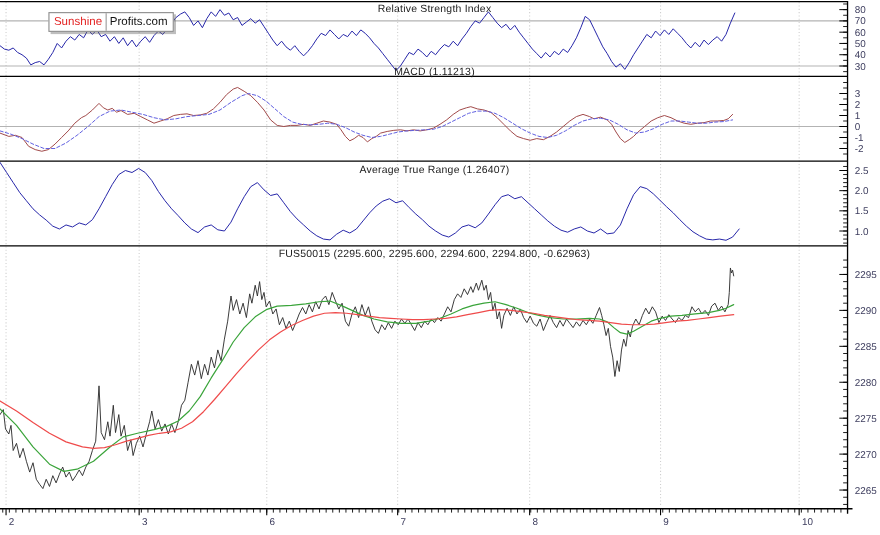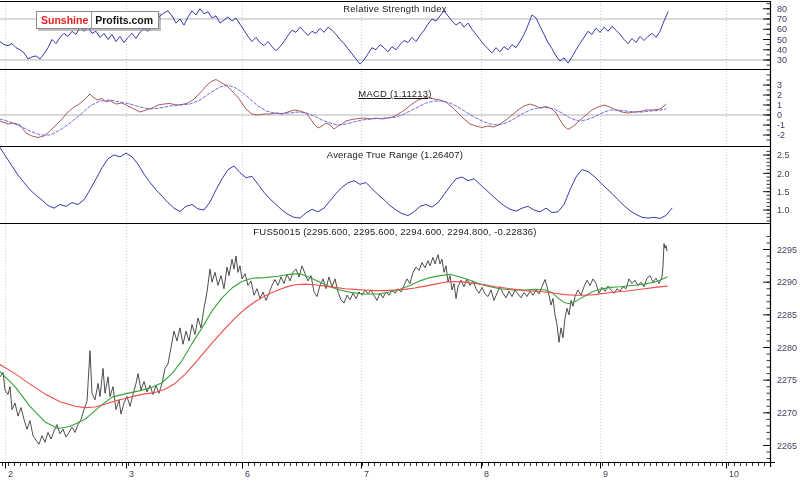--- a/index.html
+++ b/index.html
@@ -1,23 +1,23 @@
 <!DOCTYPE html>
 <html><head>
 <meta charset="utf-8">
 <style>
   html,body{margin:0;padding:0;background:#fff;}
   #stage{position:relative;width:800px;height:486px;background:#ffffff;overflow:hidden;
          font-family:"Liberation Sans","DejaVu Sans",sans-serif;}
   #chart{position:absolute;left:0;top:0;}
   .panel-title{position:absolute;left:0;width:770px;text-align:center;font-size:9.5px;
                color:#1a1a1a;letter-spacing:0.2px;pointer-events:none;margin-left:10px;}
-  #logo{position:absolute;left:36px;top:11px;display:flex;align-items:stretch;
+  #logo{position:absolute;left:44px;top:11px;display:flex;align-items:stretch;
         background:#ffffff;border:1px solid #8a8a8a;
-        box-shadow:2px 2px 0 rgba(110,110,110,0.45);font-weight:bold;font-size:10.5px;line-height:14px;}
+        box-shadow:2px 2px 0 rgba(110,110,110,0.45);font-weight:normal;font-size:10.5px;line-height:14px;}
   #logo .l1{color:#e32222;padding:1px 3px 1px 4px;border-right:1px solid #9a9a9a;}
   #logo .l2{color:#141414;padding:1px 5px 1px 3px;text-align:center;}
 </style>
 </head>
 <body>
 
 <div id="stage">
   <svg id="chart" width="800" height="486">
       <line x1="5.5" y1="2" x2="5.5" y2="461" stroke="#cfcfcf" stroke-width="1" stroke-dasharray="1,2"></line>
       <line x1="126.5" y1="2" x2="126.5" y2="461" stroke="#cfcfcf" stroke-width="1" stroke-dasharray="1,2"></line>
@@ -309,21 +309,21 @@
       <text x="364" y="477" font-size="9" fill="#3d3d5e" font-family="&quot;Liberation Sans&quot;,&quot;DejaVu Sans&quot;,sans-serif">7</text>
       <line x1="481.5" y1="462.5" x2="481.5" y2="468.5" stroke="#000000" stroke-width="1"></line>
       <text x="484" y="477" font-size="9" fill="#3d3d5e" font-family="&quot;Liberation Sans&quot;,&quot;DejaVu Sans&quot;,sans-serif">8</text>
       <line x1="600.5" y1="462.5" x2="600.5" y2="468.5" stroke="#000000" stroke-width="1"></line>
       <text x="603" y="477" font-size="9" fill="#3d3d5e" font-family="&quot;Liberation Sans&quot;,&quot;DejaVu Sans&quot;,sans-serif">9</text>
       <line x1="726.5" y1="462.5" x2="726.5" y2="468.5" stroke="#000000" stroke-width="1"></line>
       <text x="729" y="477" font-size="9" fill="#3d3d5e" font-family="&quot;Liberation Sans&quot;,&quot;DejaVu Sans&quot;,sans-serif">10</text>
     </svg>
 
   <div class="panel-title" id="title-0" style="top: 3px;">Relative Strength Index</div>
-  <div class="panel-title" id="title-1" style="top: 88px; text-decoration: underline;">MACD (1.11213)</div>
+  <div class="panel-title" id="title-1" style="top: 60px;">MACD (1.11213)</div>
   <div class="panel-title" id="title-2" style="top: 149px;">Average True Range (1.26407)</div>
-  <div class="panel-title" id="title-3" style="top: 226px;">FUS50015 (2295.600, 2295.600, 2294.600, 2294.800, -0.22836)</div>
+  <div class="panel-title" id="title-3" style="top: 226px;">FUS50015 (2295.600, 2295.600, 2294.600, 2294.800, -0.62963)</div>
 
   <div id="logo">
     <span class="l1">Sunshine</span>
     <span class="l2">Profits.com</span>
   </div>
 </div>
 
 </body></html>

